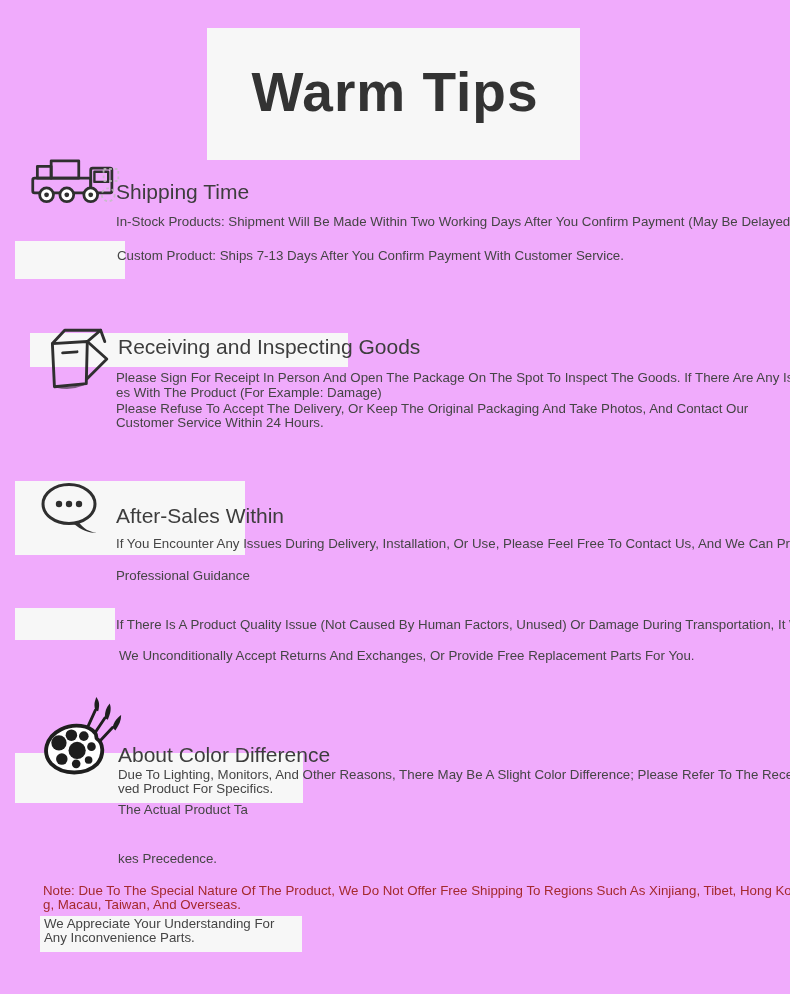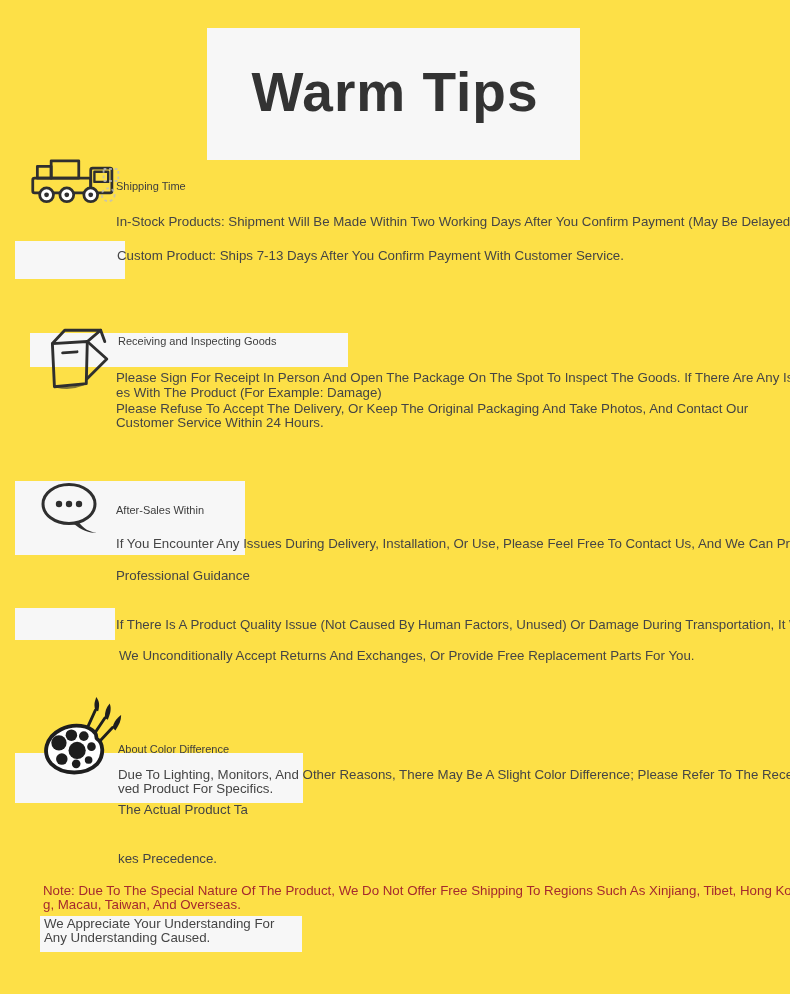--- a/index.html
+++ b/index.html
@@ -9,21 +9,21 @@
     --note-red:#a52a2e;
     --bg-block:#f7f7f7;
     --icon-stroke:#2f2f2f;
   }
   *{margin:0;padding:0;box-sizing:border-box;}
   html,body{background:#ffffff;}
   .page{
     position:relative;
     width:790px;height:994px;
     overflow:hidden;
-    background:#fde047;
+    background:#f0abfc;
     font-family:"Liberation Sans","DejaVu Sans",sans-serif;
   }
   .bg-block{position:absolute;background:var(--bg-block);}
   .bg-title{left:207px;top:28px;width:373px;height:132px;}
   .bg-ship{left:15px;top:241px;width:110px;height:38px;}
   .bg-recv{left:30px;top:333px;width:318px;height:34px;}
   .bg-chat{left:15px;top:481px;width:230px;height:74px;}
   .bg-qual{left:15px;top:608px;width:100px;height:32px;}
   .bg-pal{left:15px;top:753px;width:288px;height:50px;}
   .bg-foot{left:40px;top:916px;width:262px;height:36px;}
@@ -36,21 +36,21 @@
   }
   .icon{position:absolute;}
   .icon svg{display:block;}
   .icon-truck{left:30px;top:156px;}
   .icon-box{left:40px;top:321px;}
   .icon-chat{left:38px;top:479px;}
   .icon-palette{left:36px;top:695px;}
 
   .heading{
     position:absolute;
-    font-size:11px;color:var(--heading-text);
+    font-size:21px;color:var(--heading-text);
     white-space:nowrap;
   }
   .h-s1{left:116px;top:180px;}
   .h-s2{left:118px;top:335px;}
   .h-s3{left:116px;top:504px;}
   .h-s4{left:118px;top:743px;}
 
   .ln{
     position:absolute;
     font-size:13.3px;line-height:14px;color:var(--body-text);
@@ -176,15 +176,15 @@
   </span>
   <div class="heading h-s4">About Color Difference</div>
   <div class="ln l-s4-0">Due To Lighting, Monitors, And Other Reasons, There May Be A Slight Color Difference; Please Refer To The Recei</div>
   <div class="ln l-s4-1">ved Product For Specifics.</div>
   <div class="ln l-s4-2">The Actual Product Ta</div>
   <div class="ln l-s4-3">kes Precedence.</div>
 
   <div class="ln note-red l-n-0">Note: Due To The Special Nature Of The Product, We Do Not Offer Free Shipping To Regions Such As Xinjiang, Tibet, Hong Kon</div>
   <div class="ln note-red l-n-1">g, Macau, Taiwan, And Overseas.</div>
   <div class="ln l-n-2">We Appreciate Your Understanding For</div>
-  <div class="ln l-n-3">Any Understanding Caused.</div>
+  <div class="ln l-n-3">Any Inconvenience Parts.</div>
 
 </div>
 
 </body></html>

